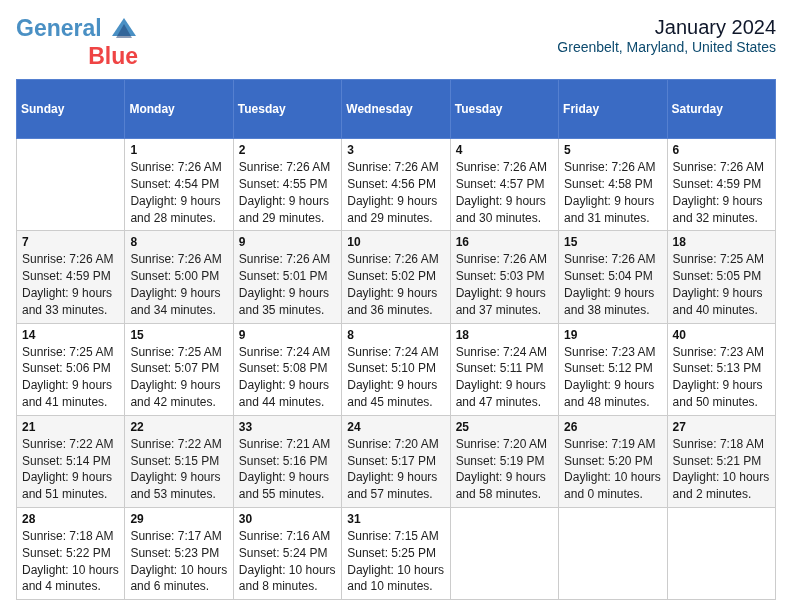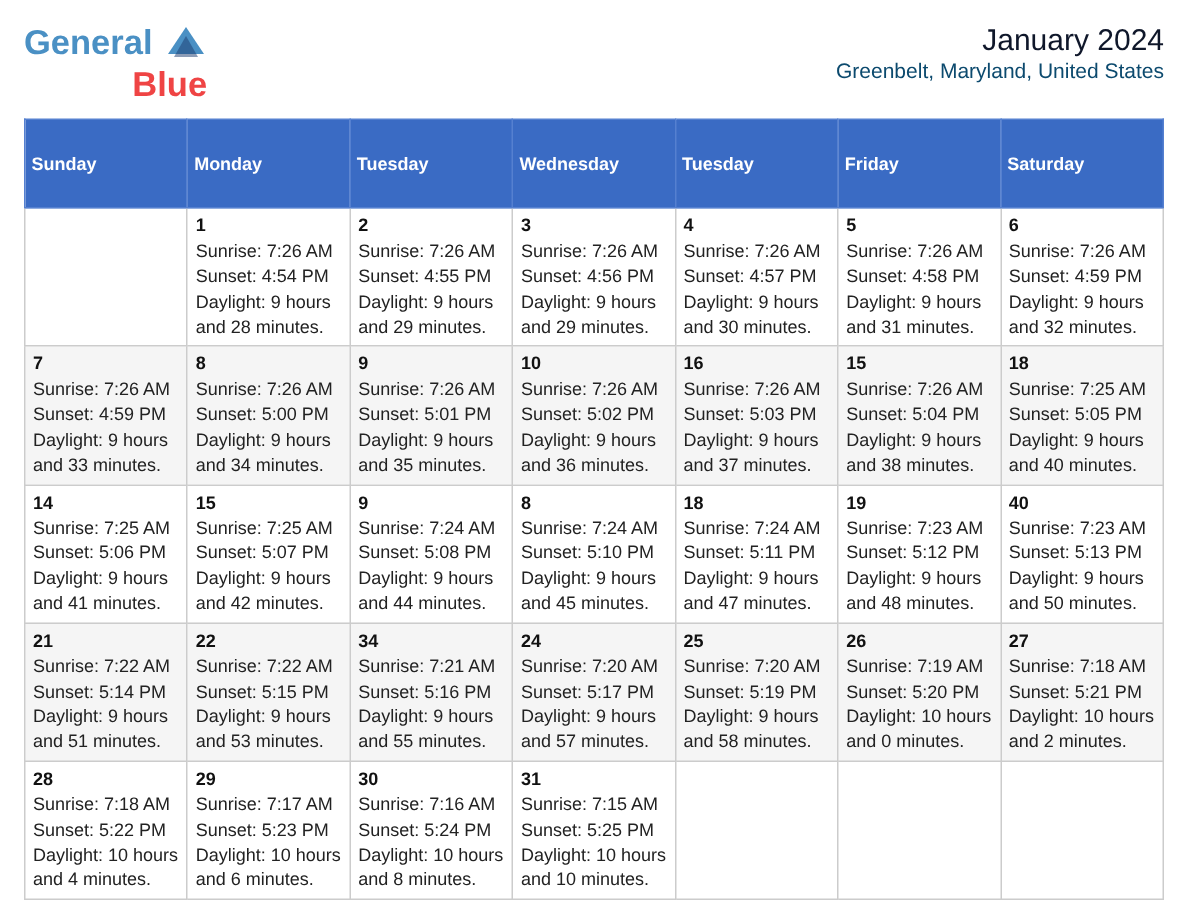--- a/index.html
+++ b/index.html
@@ -211,21 +211,21 @@
       <tr>
         <td>
           <div class="day-num">21</div>
           <div class="day-info">Sunrise: 7:22 AM<br>Sunset: 5:14 PM<br>Daylight: 9 hours and 51 minutes.</div>
         </td>
         <td>
           <div class="day-num">22</div>
           <div class="day-info">Sunrise: 7:22 AM<br>Sunset: 5:15 PM<br>Daylight: 9 hours and 53 minutes.</div>
         </td>
         <td>
-          <div class="day-num">34</div>
+          <div class="day-num">33</div>
           <div class="day-info">Sunrise: 7:21 AM<br>Sunset: 5:16 PM<br>Daylight: 9 hours and 55 minutes.</div>
         </td>
         <td>
           <div class="day-num">24</div>
           <div class="day-info">Sunrise: 7:20 AM<br>Sunset: 5:17 PM<br>Daylight: 9 hours and 57 minutes.</div>
         </td>
         <td>
           <div class="day-num">25</div>
           <div class="day-info">Sunrise: 7:20 AM<br>Sunset: 5:19 PM<br>Daylight: 9 hours and 58 minutes.</div>
         </td>

